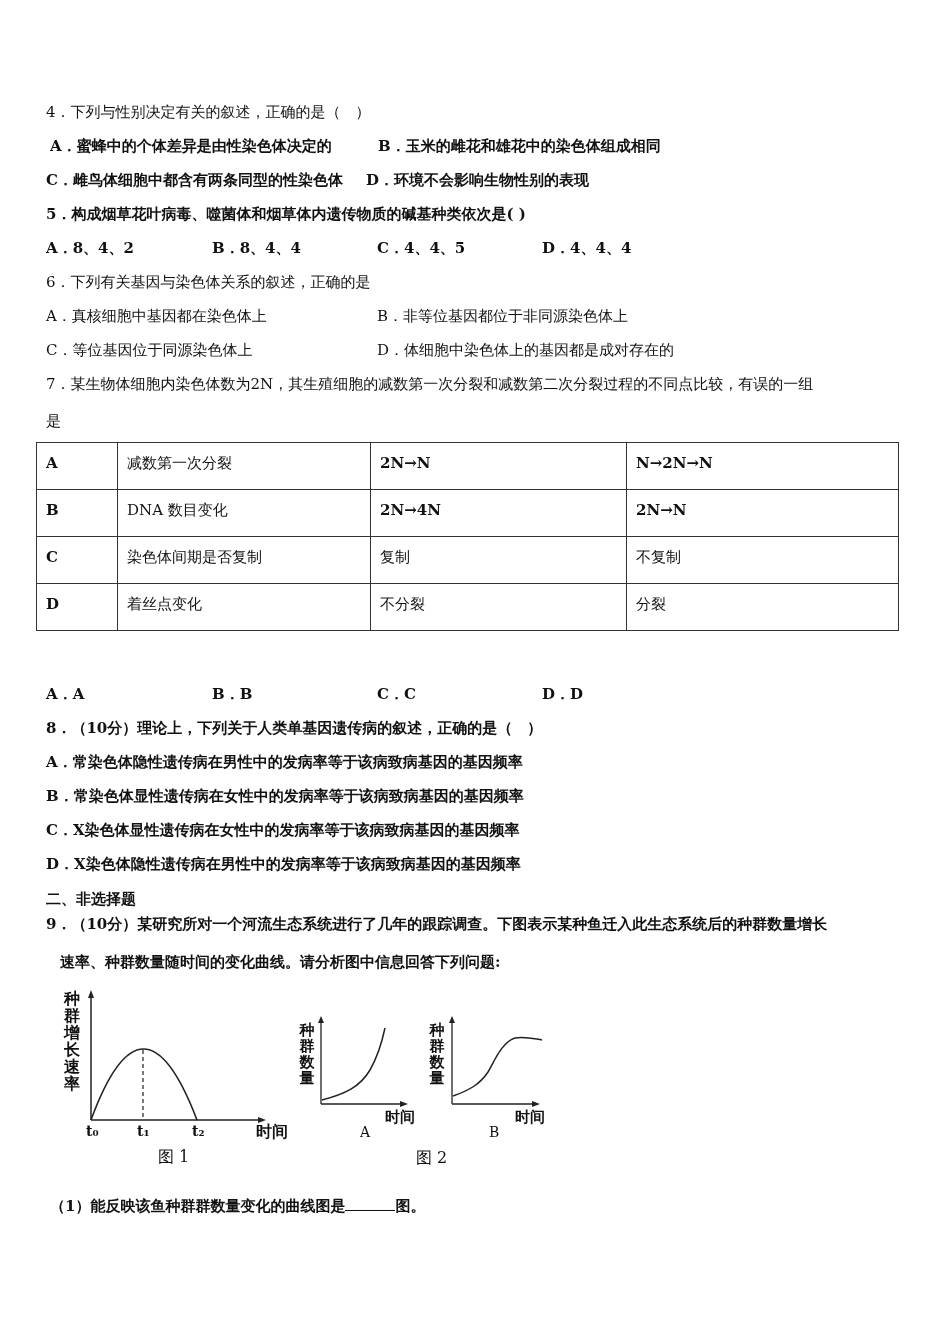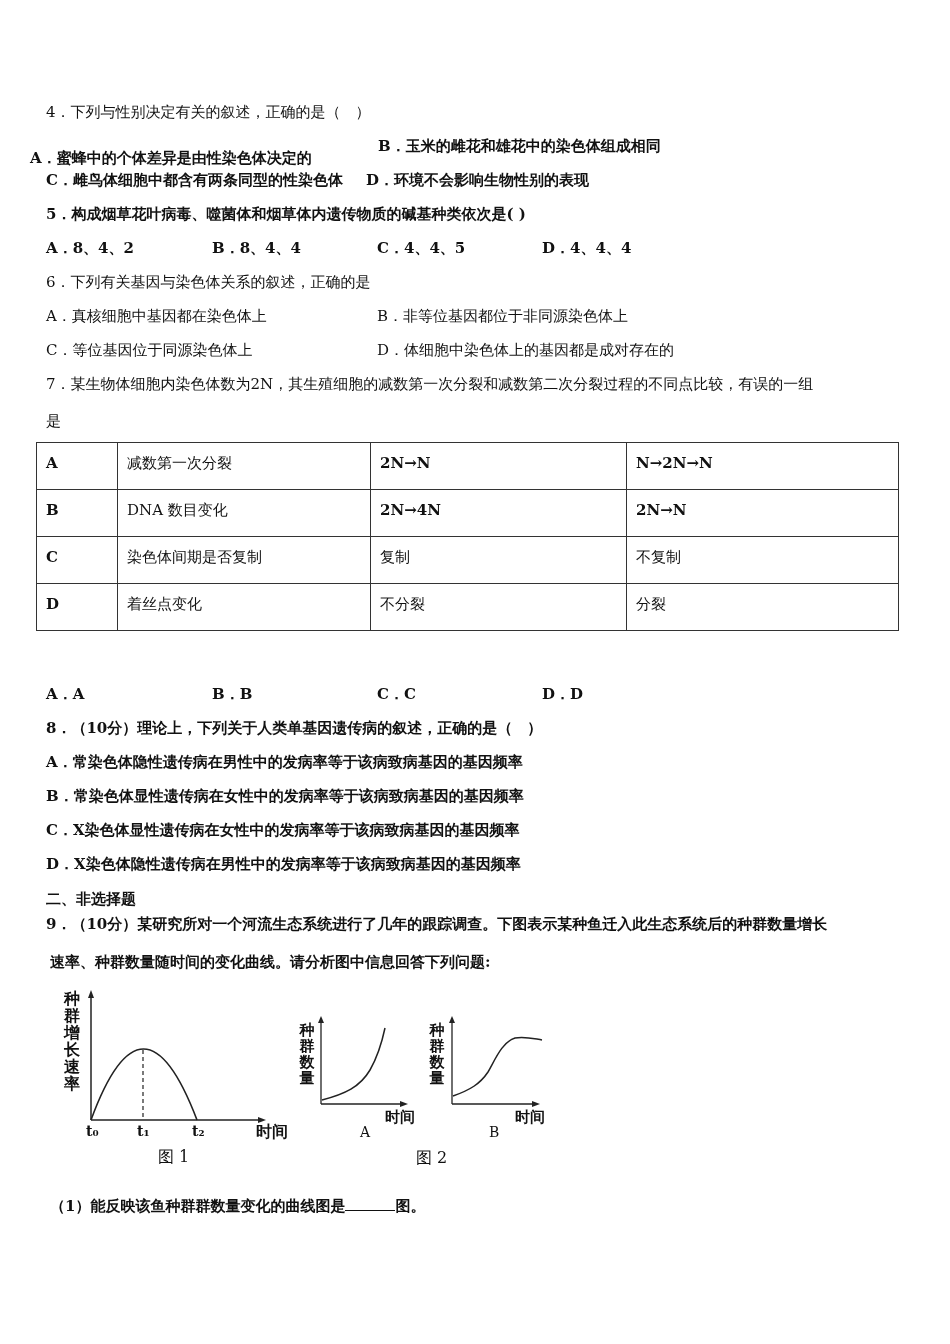--- a/index.html
+++ b/index.html
@@ -17,21 +17,21 @@
   .c3 { width: 262px; }
   .fig { position: absolute; }
   .ylabel { position: absolute; font-size: 16px; line-height: 17px; width: 18px; text-align: center; font-weight: bold; font-family: "DejaVu Serif", serif; }
   .small { position: absolute; font-size: 14px; white-space: nowrap; }
   .blank { display: inline-block; width: 50px; border-bottom: 1.5px solid #111; height: 16px; vertical-align: baseline; }
 </style>
 </head>
 <body>
 
 <div class="line" style="left:46px;top:102px;">4．下列与性别决定有关的叙述，正确的是（　）</div>
-<div class="opt" style="left:30px;top:136px;margin-top:12px;">A．蜜蜂中的个体差异是由性染色体决定的</div>
+<div class="opt" style="left:50px;top:136px;">A．蜜蜂中的个体差异是由性染色体决定的</div>
 <div class="opt" style="left:378px;top:136px;">B．玉米的雌花和雄花中的染色体组成相同</div>
 <div class="opt" style="left:46px;top:170px;">C．雌鸟体细胞中都含有两条同型的性染色体</div>
 <div class="opt" style="left:366px;top:170px;">D．环境不会影响生物性别的表现</div>
 
 <div class="line bold" style="left:46px;top:204px;">5．构成烟草花叶病毒、噬菌体和烟草体内遗传物质的碱基种类依次是( )</div>
 <div class="opt" style="left:46px;top:238px;">A．8、4、2</div>
 <div class="opt" style="left:212px;top:238px;">B．8、4、4</div>
 <div class="opt" style="left:377px;top:238px;">C．4、4、5</div>
 <div class="opt" style="left:542px;top:238px;">D．4、4、4</div>
 
@@ -112,21 +112,21 @@
 
 <div class="line bold" style="left:46px;top:718px;">8．（10分）理论上，下列关于人类单基因遗传病的叙述，正确的是（　）</div>
 <div class="opt" style="left:46px;top:752px;">A．常染色体隐性遗传病在男性中的发病率等于该病致病基因的基因频率</div>
 <div class="opt" style="left:46px;top:786px;">B．常染色体显性遗传病在女性中的发病率等于该病致病基因的基因频率</div>
 <div class="opt" style="left:46px;top:820px;">C．X染色体显性遗传病在女性中的发病率等于该病致病基因的基因频率</div>
 <div class="opt" style="left:46px;top:854px;">D．X染色体隐性遗传病在男性中的发病率等于该病致病基因的基因频率</div>
 
 <div class="line bold" style="left:46px;top:889px;">二、非选择题</div>
 
 <div class="line bold" style="left:46px;top:914px;">9．（10分）某研究所对一个河流生态系统进行了几年的跟踪调查。下图表示某种鱼迁入此生态系统后的种群数量增长</div>
-<div class="line bold" style="left:50px;top:952px;">速率、种群数量随时间的变化曲线。请分析图中信息回答下列问题:</div>
+<div class="line bold" style="left:60px;top:952px;">速率、种群数量随时间的变化曲线。请分析图中信息回答下列问题:</div>
 
 <div class="fig" style="left:60px;top:988px;width:240px;height:185px;">
   <svg width="240" height="185" style="position:absolute;left:0;top:0;">
     <line x1="31" y1="132" x2="31" y2="6" stroke="#222" stroke-width="1.5"></line>
     <polygon points="31,2 28,10 34,10" fill="#222"></polygon>
     <line x1="31" y1="132" x2="202" y2="132" stroke="#222" stroke-width="1.5"></line>
     <polygon points="206,132 198,129 198,135" fill="#222"></polygon>
     <path d="M31,132 Q83,-10 137,132" fill="none" stroke="#222" stroke-width="1.6" transform="translate(0,0)"></path>
     <line x1="83" y1="62" x2="83" y2="132" stroke="#222" stroke-width="1.2" stroke-dasharray="4,3"></line>
   </svg>

